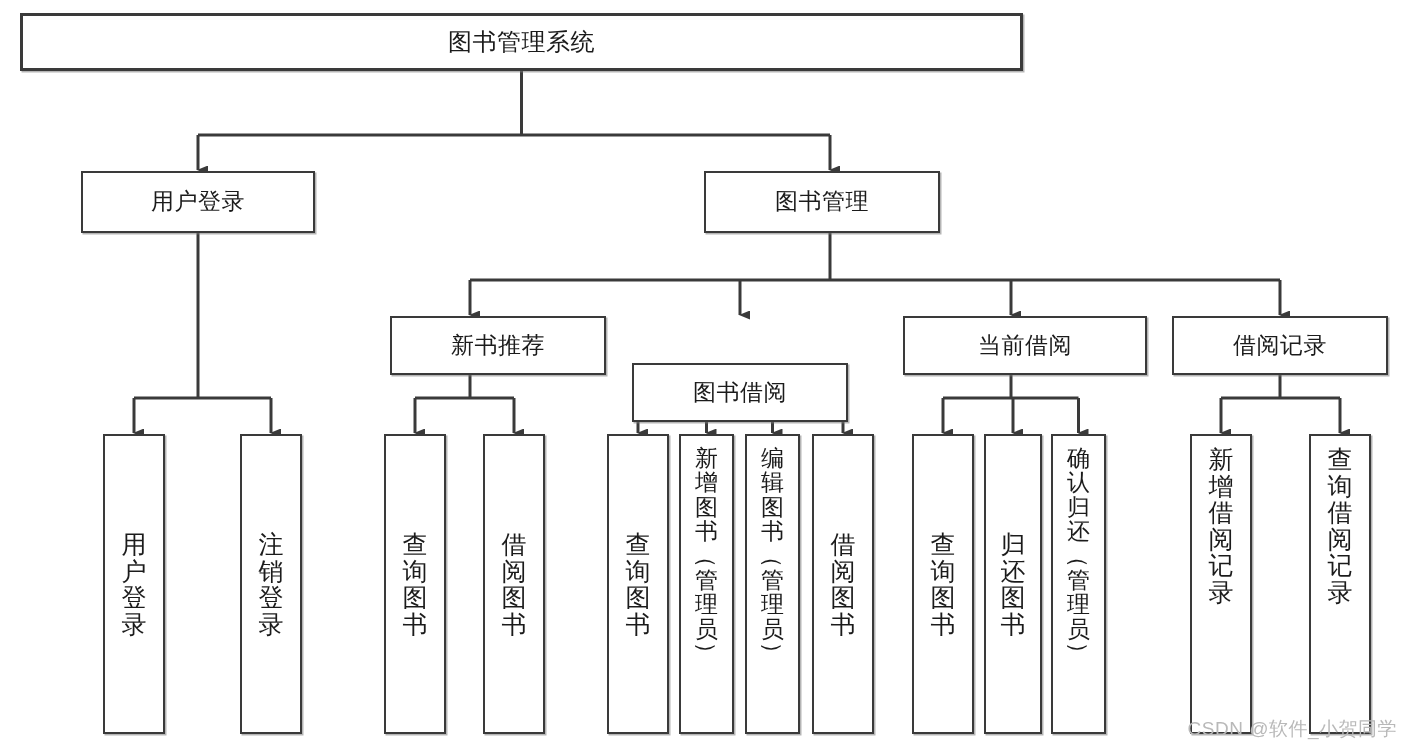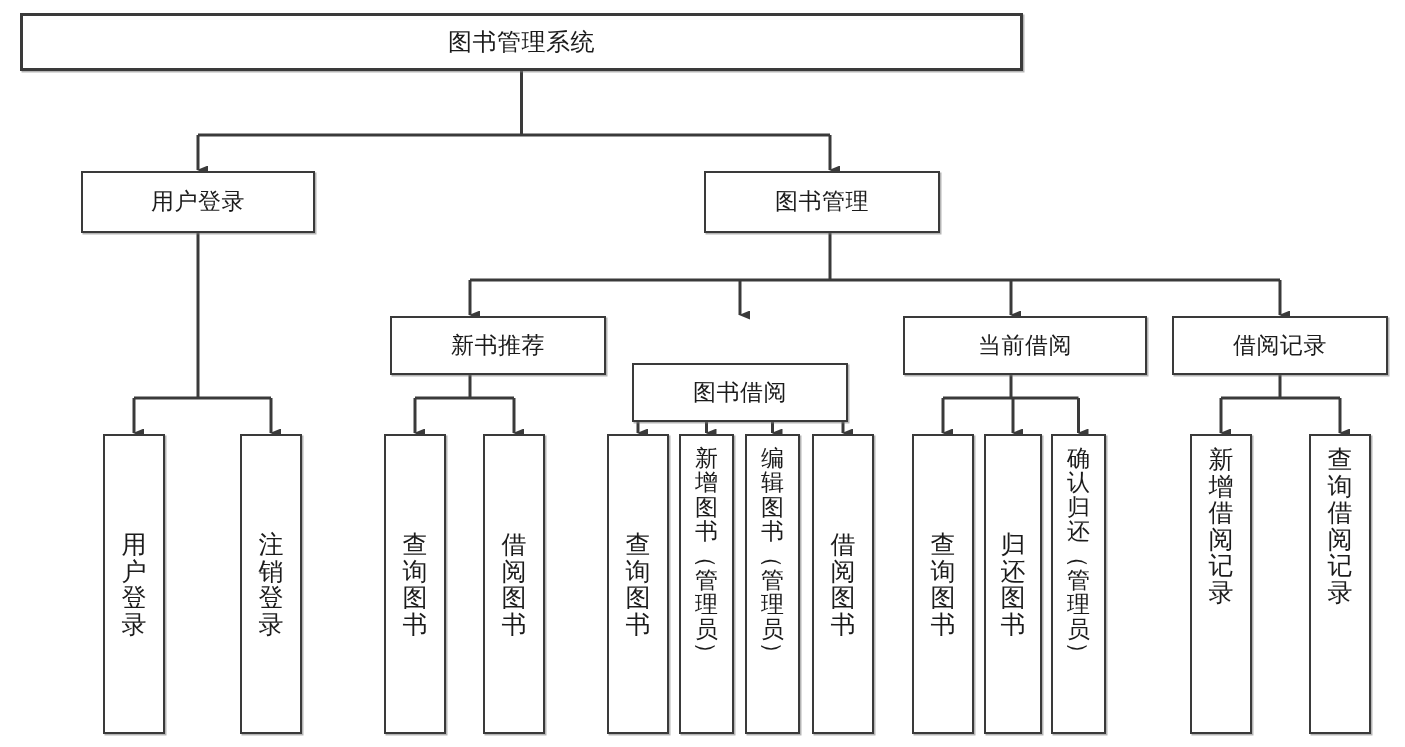--- a/index.html
+++ b/index.html
@@ -273,14 +273,15 @@
           <span class="vchar">查</span>
           <span class="vchar">询</span>
           <span class="vchar">借</span>
           <span class="vchar">阅</span>
           <span class="vchar">记</span>
           <span class="vchar">录</span>
         </div>
       </div>
     </div>
 
+  <div class="watermark">CSDN @软件_小贺同学</div>
 
 </div>
 
 </body></html>

